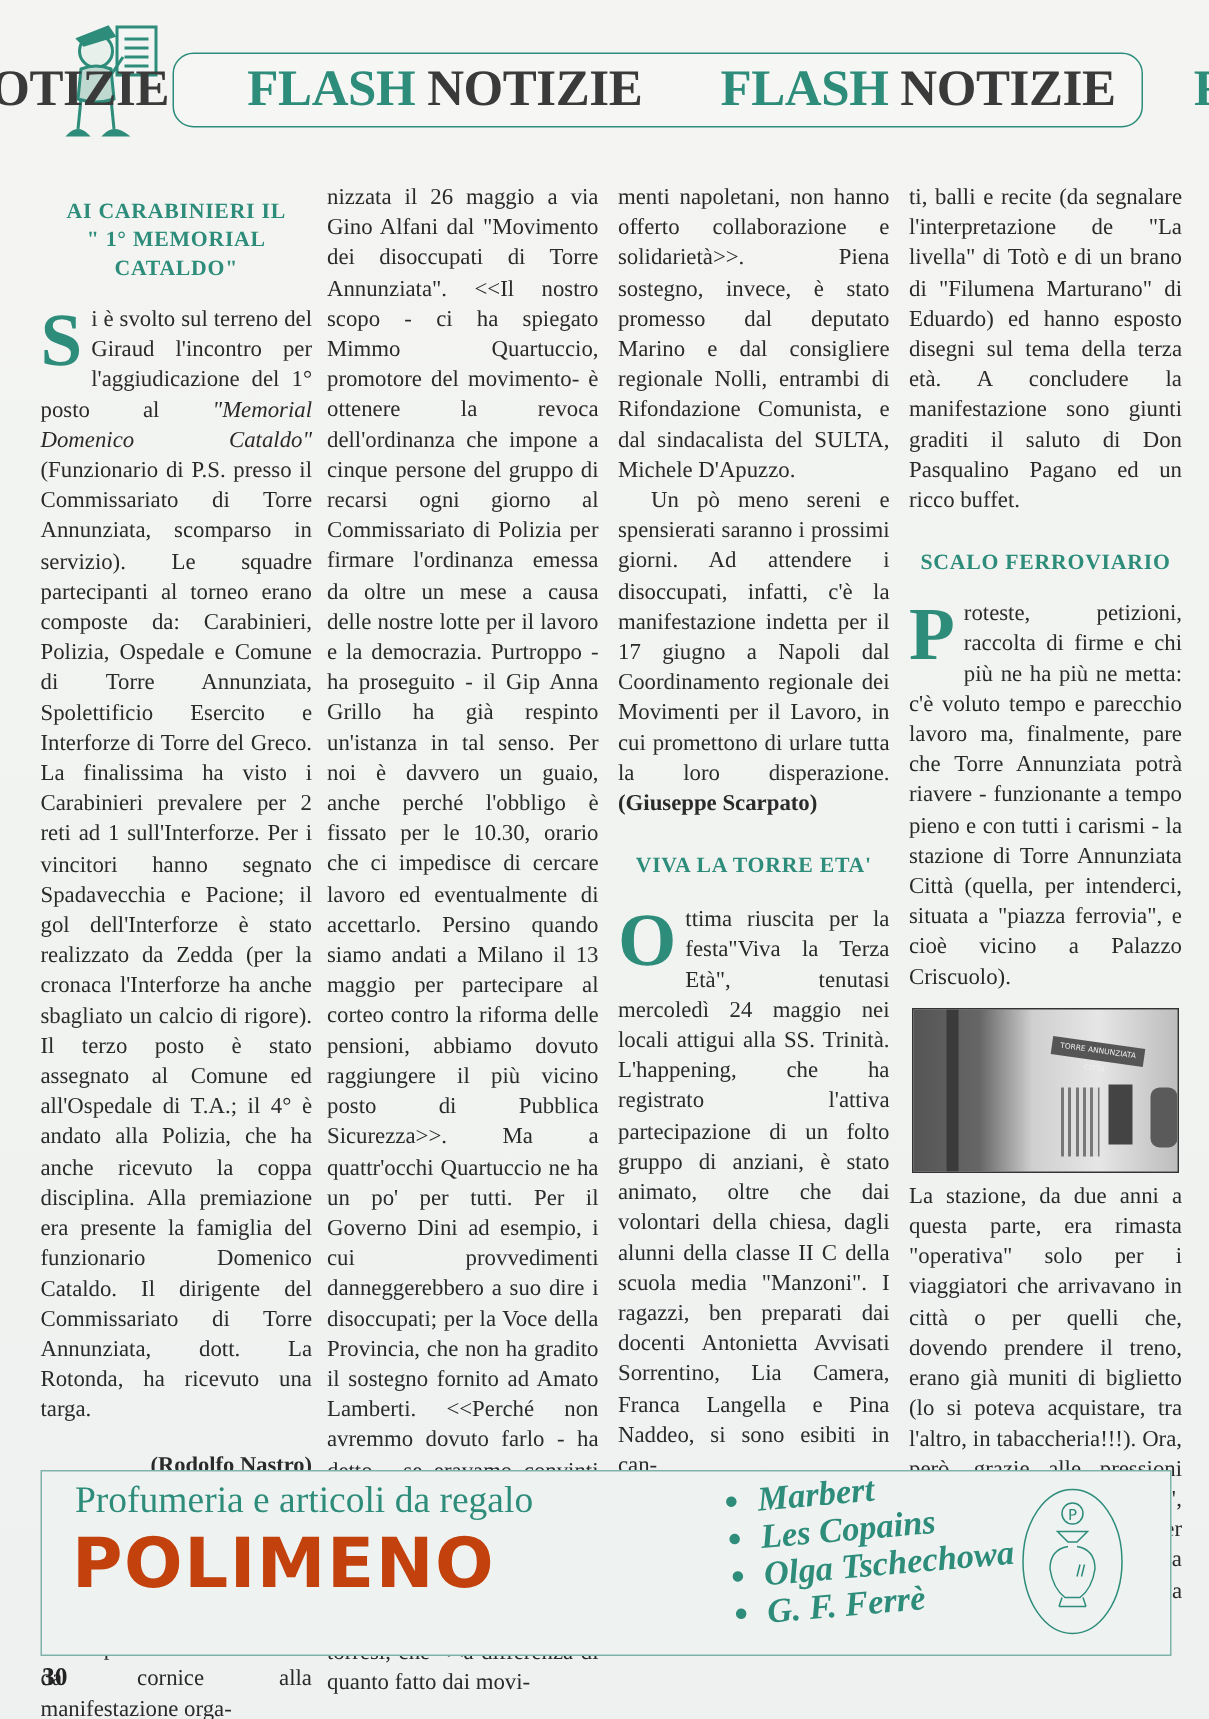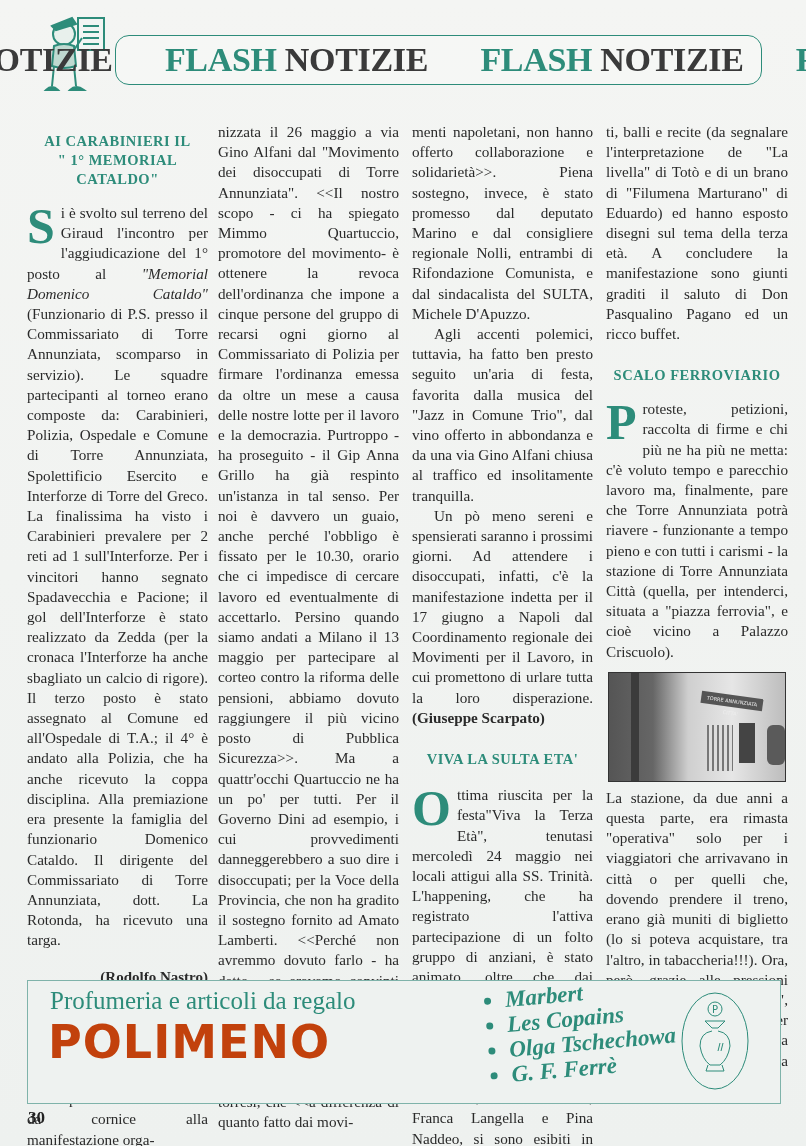--- a/index.html
+++ b/index.html
@@ -123,24 +123,23 @@
       <span class="dropcap">C</span><span>irca centocinquanta persone ed un nitido panorama hanno fatto da cornice alla manifestazione orga-</span>
     </p>
   </div>
 
   <div class="col col2">
     <p class="para">nizzata il 26 maggio a via Gino Alfani dal "Movimento dei disoccupati di Torre Annunziata". &lt;&lt;Il nostro scopo - ci ha spiegato Mimmo Quartuccio, promotore del movimento- è ottenere la revoca dell'ordinanza che impone a cinque persone del gruppo di recarsi ogni giorno al Commissariato di Polizia per firmare l'ordinanza emessa  da oltre un mese a causa delle nostre lotte per il lavoro e la democrazia. Purtroppo - ha proseguito - il Gip Anna Grillo ha già respinto un'istanza in tal senso. Per noi è davvero un guaio, anche perché l'obbligo è fissato per le 10.30, orario che ci impedisce di cercare lavoro ed eventualmente di accettarlo. Persino quando siamo andati a Milano il 13 maggio per partecipare al corteo contro la riforma delle pensioni, abbiamo dovuto raggiungere il più vicino posto di Pubblica Sicurezza&gt;&gt;.  Ma a quattr'occhi Quartuccio ne  ha un po' per tutti. Per il Governo Dini ad esempio, i cui provvedimenti danneggerebbero a suo dire i disoccupati; per la Voce della Provincia, che non ha gradito il sostegno fornito ad Amato Lamberti. &lt;&lt;Perché non avremmo dovuto farlo - ha detto - se eravamo convinti della bontà delle politiche sociali che intraprenderà la coalizione di Centro-Sinistra?&gt;&gt;; per le associazioni ed i sindacati torresi, che &lt;&lt;a differenza di quanto fatto dai movi-</p>
   </div>
 
   <div class="col col3">
     <p class="para">menti napoletani, non hanno offerto collaborazione e solidarietà&gt;&gt;.  Piena  sostegno, invece, è stato promesso dal deputato Marino e dal consigliere regionale Nolli, entrambi di Rifondazione Comunista, e dal sindacalista del SULTA, Michele D'Apuzzo.</p>
-    <p class="para indent">Agli accenti polemici, tuttavia, ha fatto ben presto seguito un'aria di festa, favorita dalla musica del "Jazz in Comune Trio", dal vino offerto in abbondanza e da una via Gino Alfani chiusa al traffico ed insolitamente tranquilla.</p>
     <p class="para indent"><span>Un pò meno sereni e spensierati saranno i prossimi giorni. Ad attendere i disoccupati, infatti, c'è la manifestazione indetta per il 17 giugno a Napoli dal Coordinamento regionale dei Movimenti per il Lavoro, in cui promettono di urlare tutta la loro disperazione. </span><span class="byline-inline">(Giuseppe Scarpato)</span></p>
     <div style="height:22px"></div>
-    <p class="headline">VIVA LA SULTA ETA'</p>
+    <p class="headline">VIVA LA TORRE ETA'</p>
     <div style="height:16px"></div>
     <p class="para">
       <span class="dropcap">O</span><span>ttima riuscita per la festa"Viva la Terza Età", tenutasi mercoledì 24 maggio nei locali attigui alla SS. Trinità. L'happening, che ha registrato l'attiva partecipazione di un folto gruppo di anziani, è stato animato, oltre che dai volontari della chiesa, dagli alunni della classe II C della scuola media "Manzoni". I ragazzi, ben preparati dai docenti Antonietta Avvisati Sorrentino, Lia Camera, Franca Langella e Pina Naddeo, si sono esibiti in can-</span>
     </p>
   </div>
 
   <div class="col col4">
     <p class="para">ti, balli e recite (da segnalare l'interpretazione de "La livella" di Totò e di un brano di "Filumena Marturano" di Eduardo) ed hanno esposto disegni sul tema della terza età. A concludere la manifestazione sono giunti graditi il saluto di Don Pasqualino Pagano ed un ricco buffet.</p>
     <div style="height:22px"></div>
     <p class="headline">SCALO  FERROVIARIO</p>

